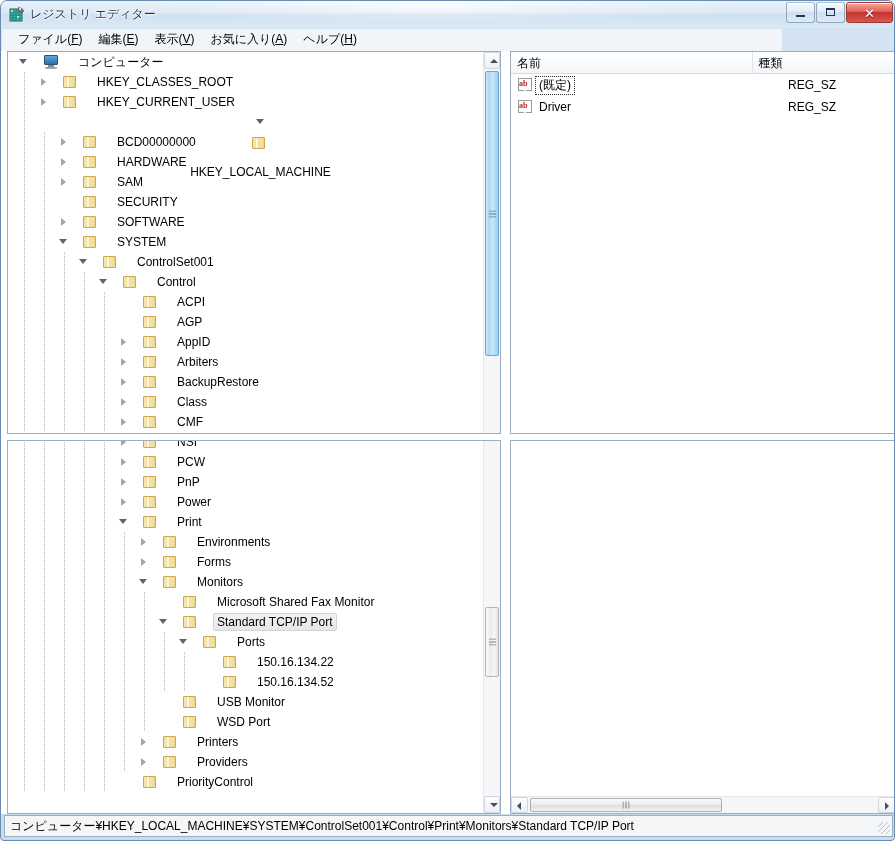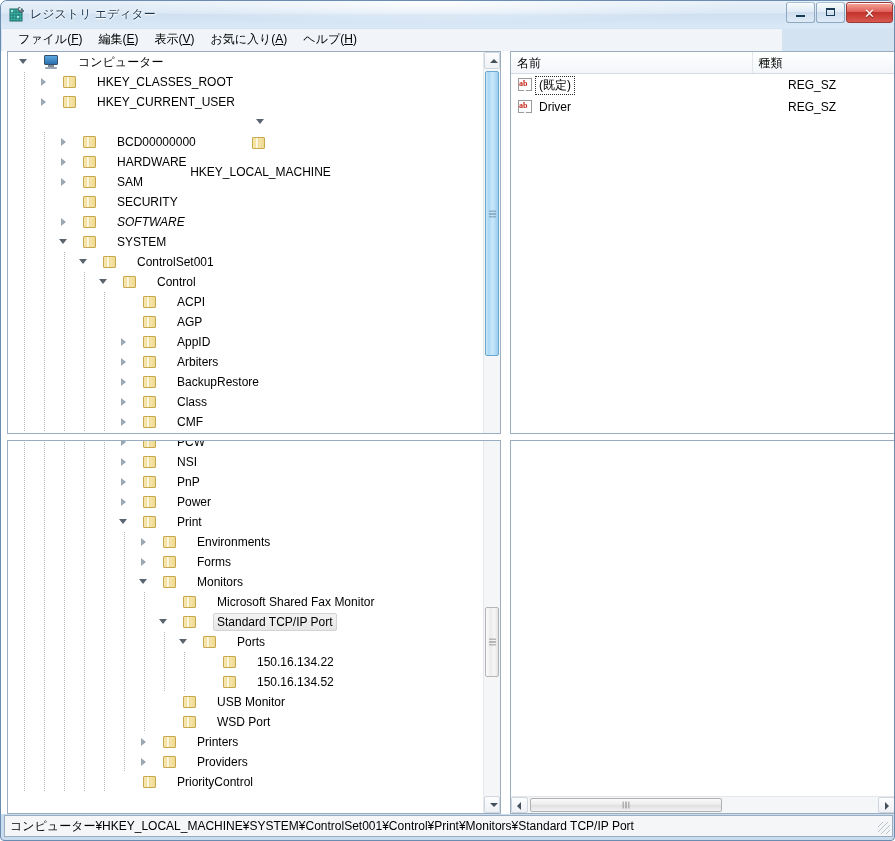--- a/index.html
+++ b/index.html
@@ -574,21 +574,21 @@
               <span class="folder"></span>
               <span class="tlabel">SAM</span>
             </div>
             <div class="trow" style="padding-left: 50px;">
               <span class="guide" style="left: 16px;"></span>
               <span class="guide" style="left: 36px;"></span>
               <span class="twist leaf"></span>
               <span class="folder"></span>
               <span class="tlabel">SECURITY</span>
             </div>
-            <div class="trow" style="padding-left: 50px; font-style: italic;">
+            <div class="trow" style="padding-left: 50px;">
               <span class="guide" style="left: 16px;"></span>
               <span class="guide" style="left: 36px;"></span>
               <span class="twist collapsed"></span>
               <span class="folder"></span>
               <span class="tlabel">SOFTWARE</span>
             </div>
             <div class="trow" style="padding-left: 50px;">
               <span class="guide" style="left: 16px;"></span>
               <span class="guide" style="left: 36px;"></span>
               <span class="twist expanded"></span>
@@ -729,31 +729,31 @@
       <div class="tree-pane" style="height:374px;">
         <div class="tree-scroll" id="tree-bot-rows" style="top:-9px;">
             <div class="trow" style="padding-left: 110px;">
               <span class="guide" style="left: 16px;"></span>
               <span class="guide" style="left: 36px;"></span>
               <span class="guide" style="left: 56px;"></span>
               <span class="guide" style="left: 76px;"></span>
               <span class="guide" style="left: 96px;"></span>
               <span class="twist collapsed"></span>
               <span class="folder"></span>
+              <span class="tlabel">NSI</span>
+            </div>
+            <div class="trow" style="padding-left: 110px;">
+              <span class="guide" style="left: 16px;"></span>
+              <span class="guide" style="left: 36px;"></span>
+              <span class="guide" style="left: 56px;"></span>
+              <span class="guide" style="left: 76px;"></span>
+              <span class="guide" style="left: 96px;"></span>
+              <span class="twist collapsed"></span>
+              <span class="folder"></span>
               <span class="tlabel">PCW</span>
-            </div>
-            <div class="trow" style="padding-left: 110px;">
-              <span class="guide" style="left: 16px;"></span>
-              <span class="guide" style="left: 36px;"></span>
-              <span class="guide" style="left: 56px;"></span>
-              <span class="guide" style="left: 76px;"></span>
-              <span class="guide" style="left: 96px;"></span>
-              <span class="twist collapsed"></span>
-              <span class="folder"></span>
-              <span class="tlabel">NSI</span>
             </div>
             <div class="trow" style="padding-left: 110px;">
               <span class="guide" style="left: 16px;"></span>
               <span class="guide" style="left: 36px;"></span>
               <span class="guide" style="left: 56px;"></span>
               <span class="guide" style="left: 76px;"></span>
               <span class="guide" style="left: 96px;"></span>
               <span class="twist collapsed"></span>
               <span class="folder"></span>
               <span class="tlabel">PnP</span>

